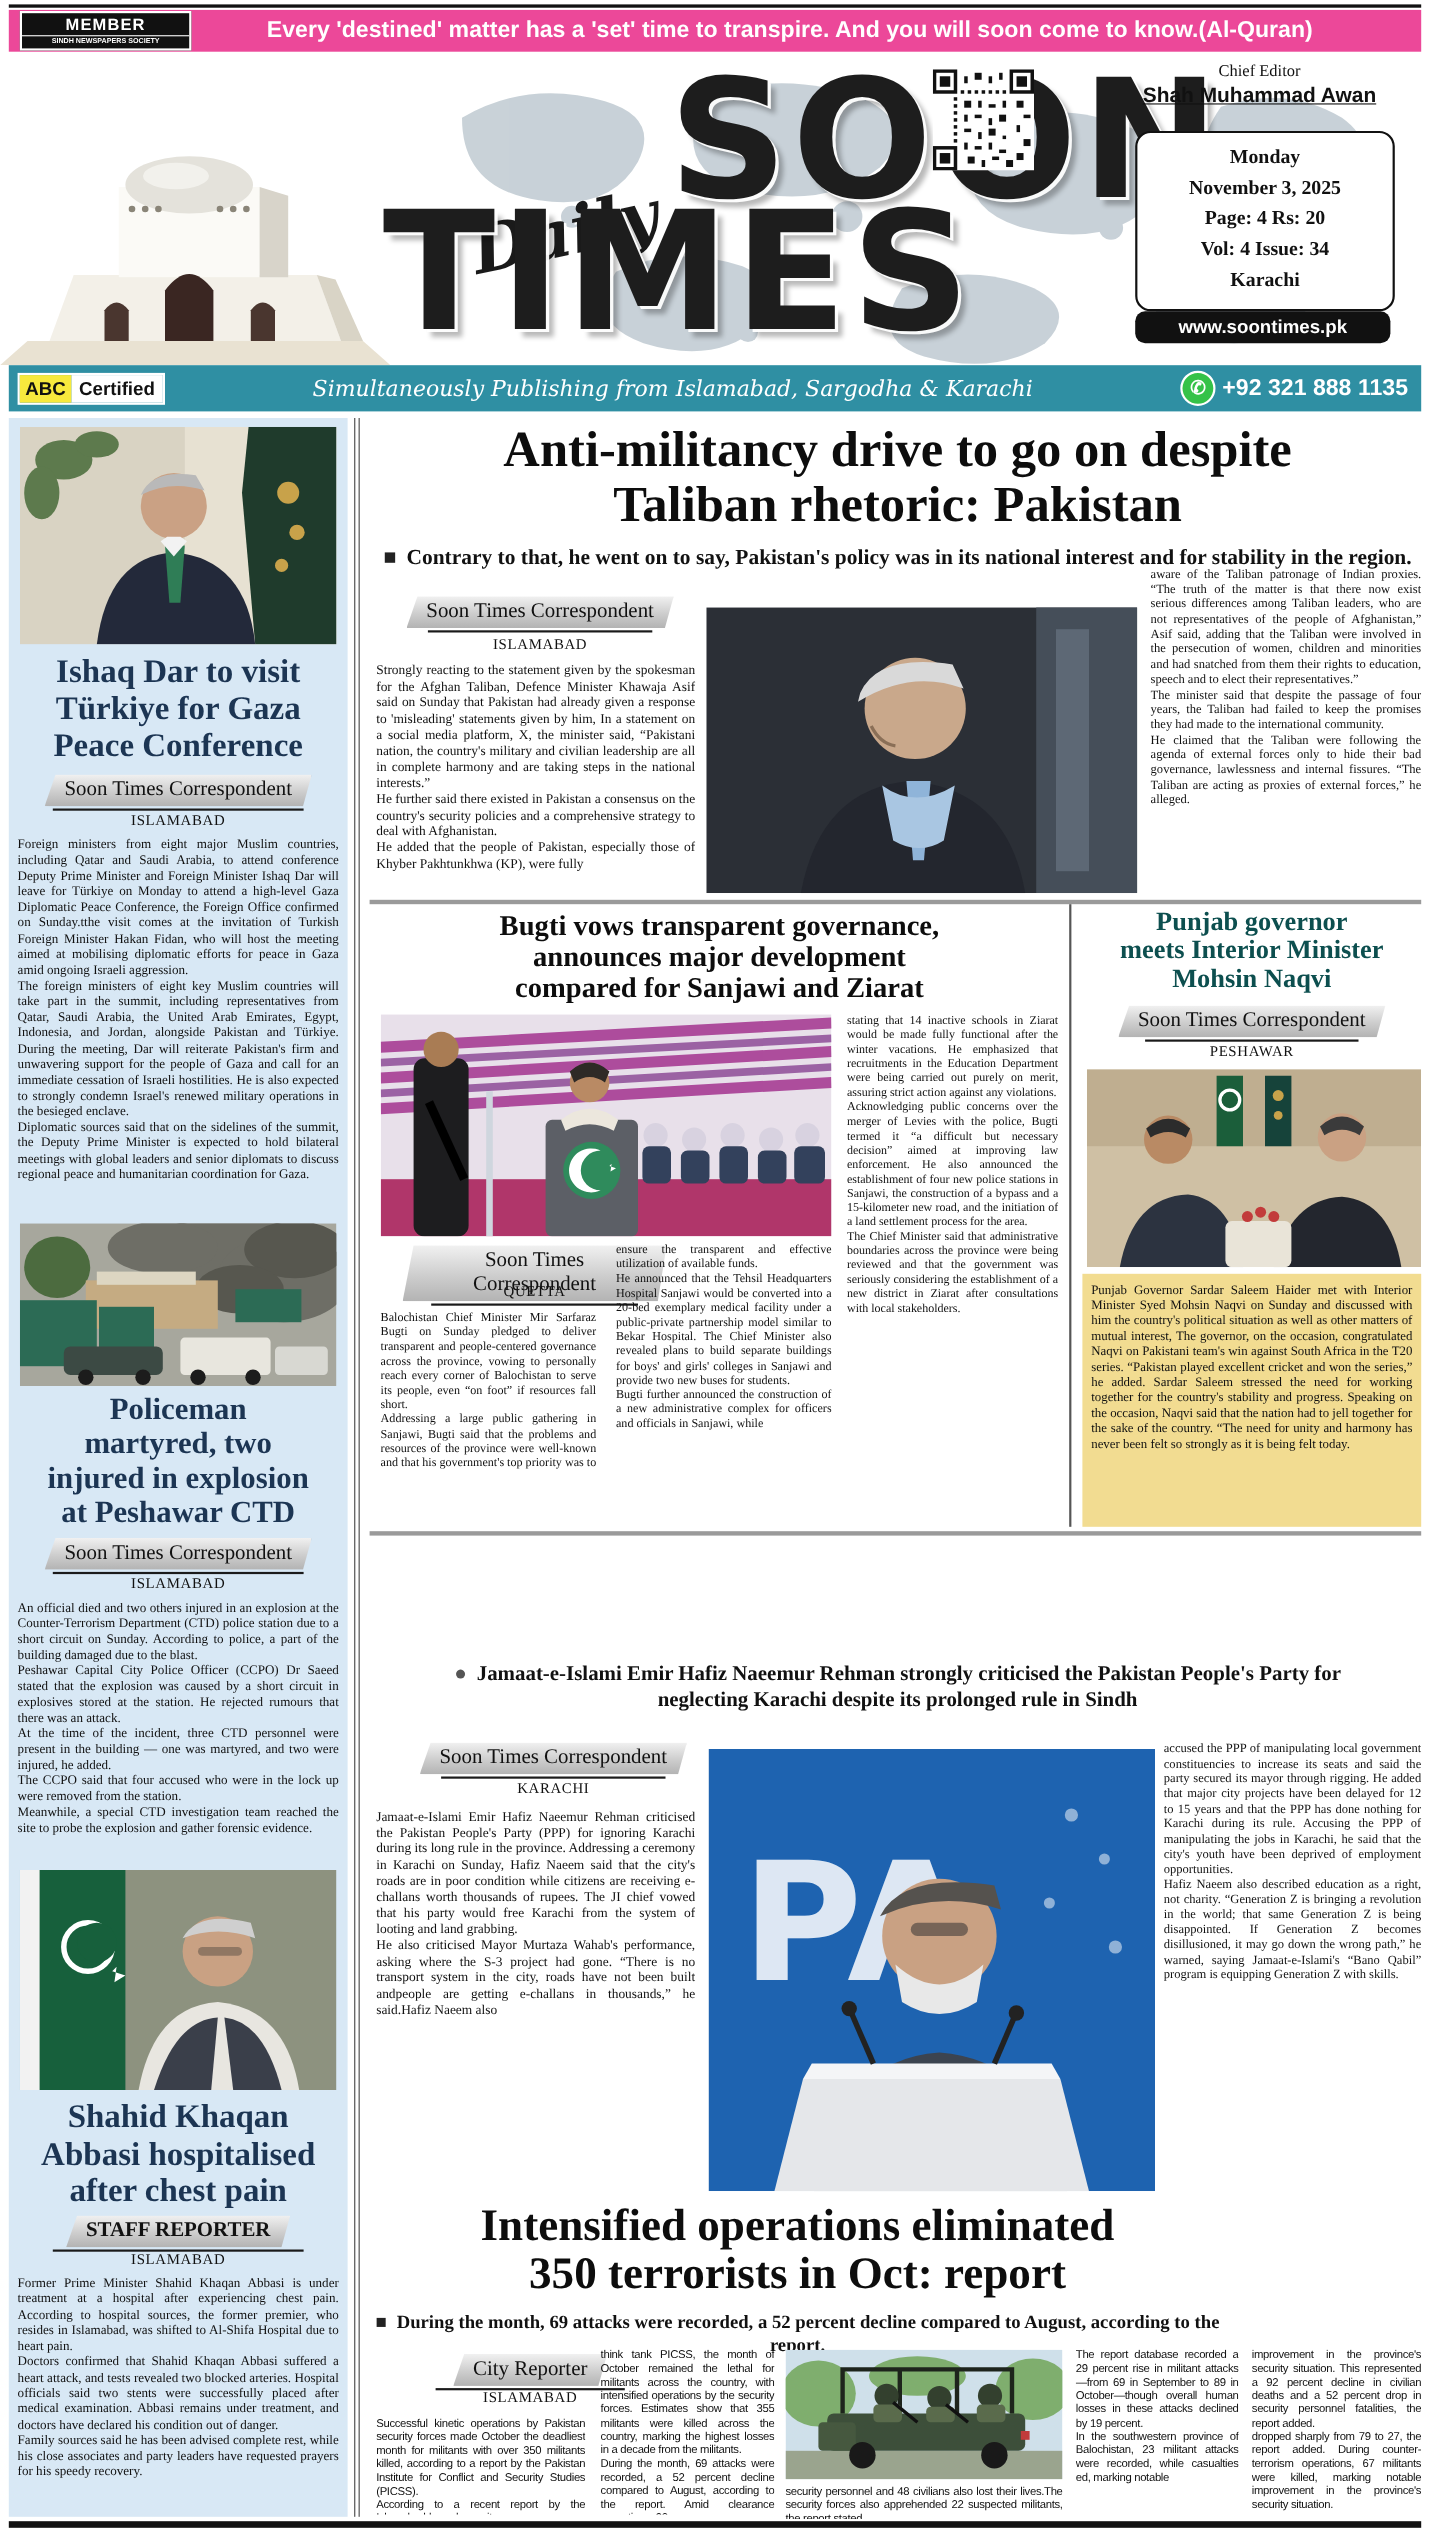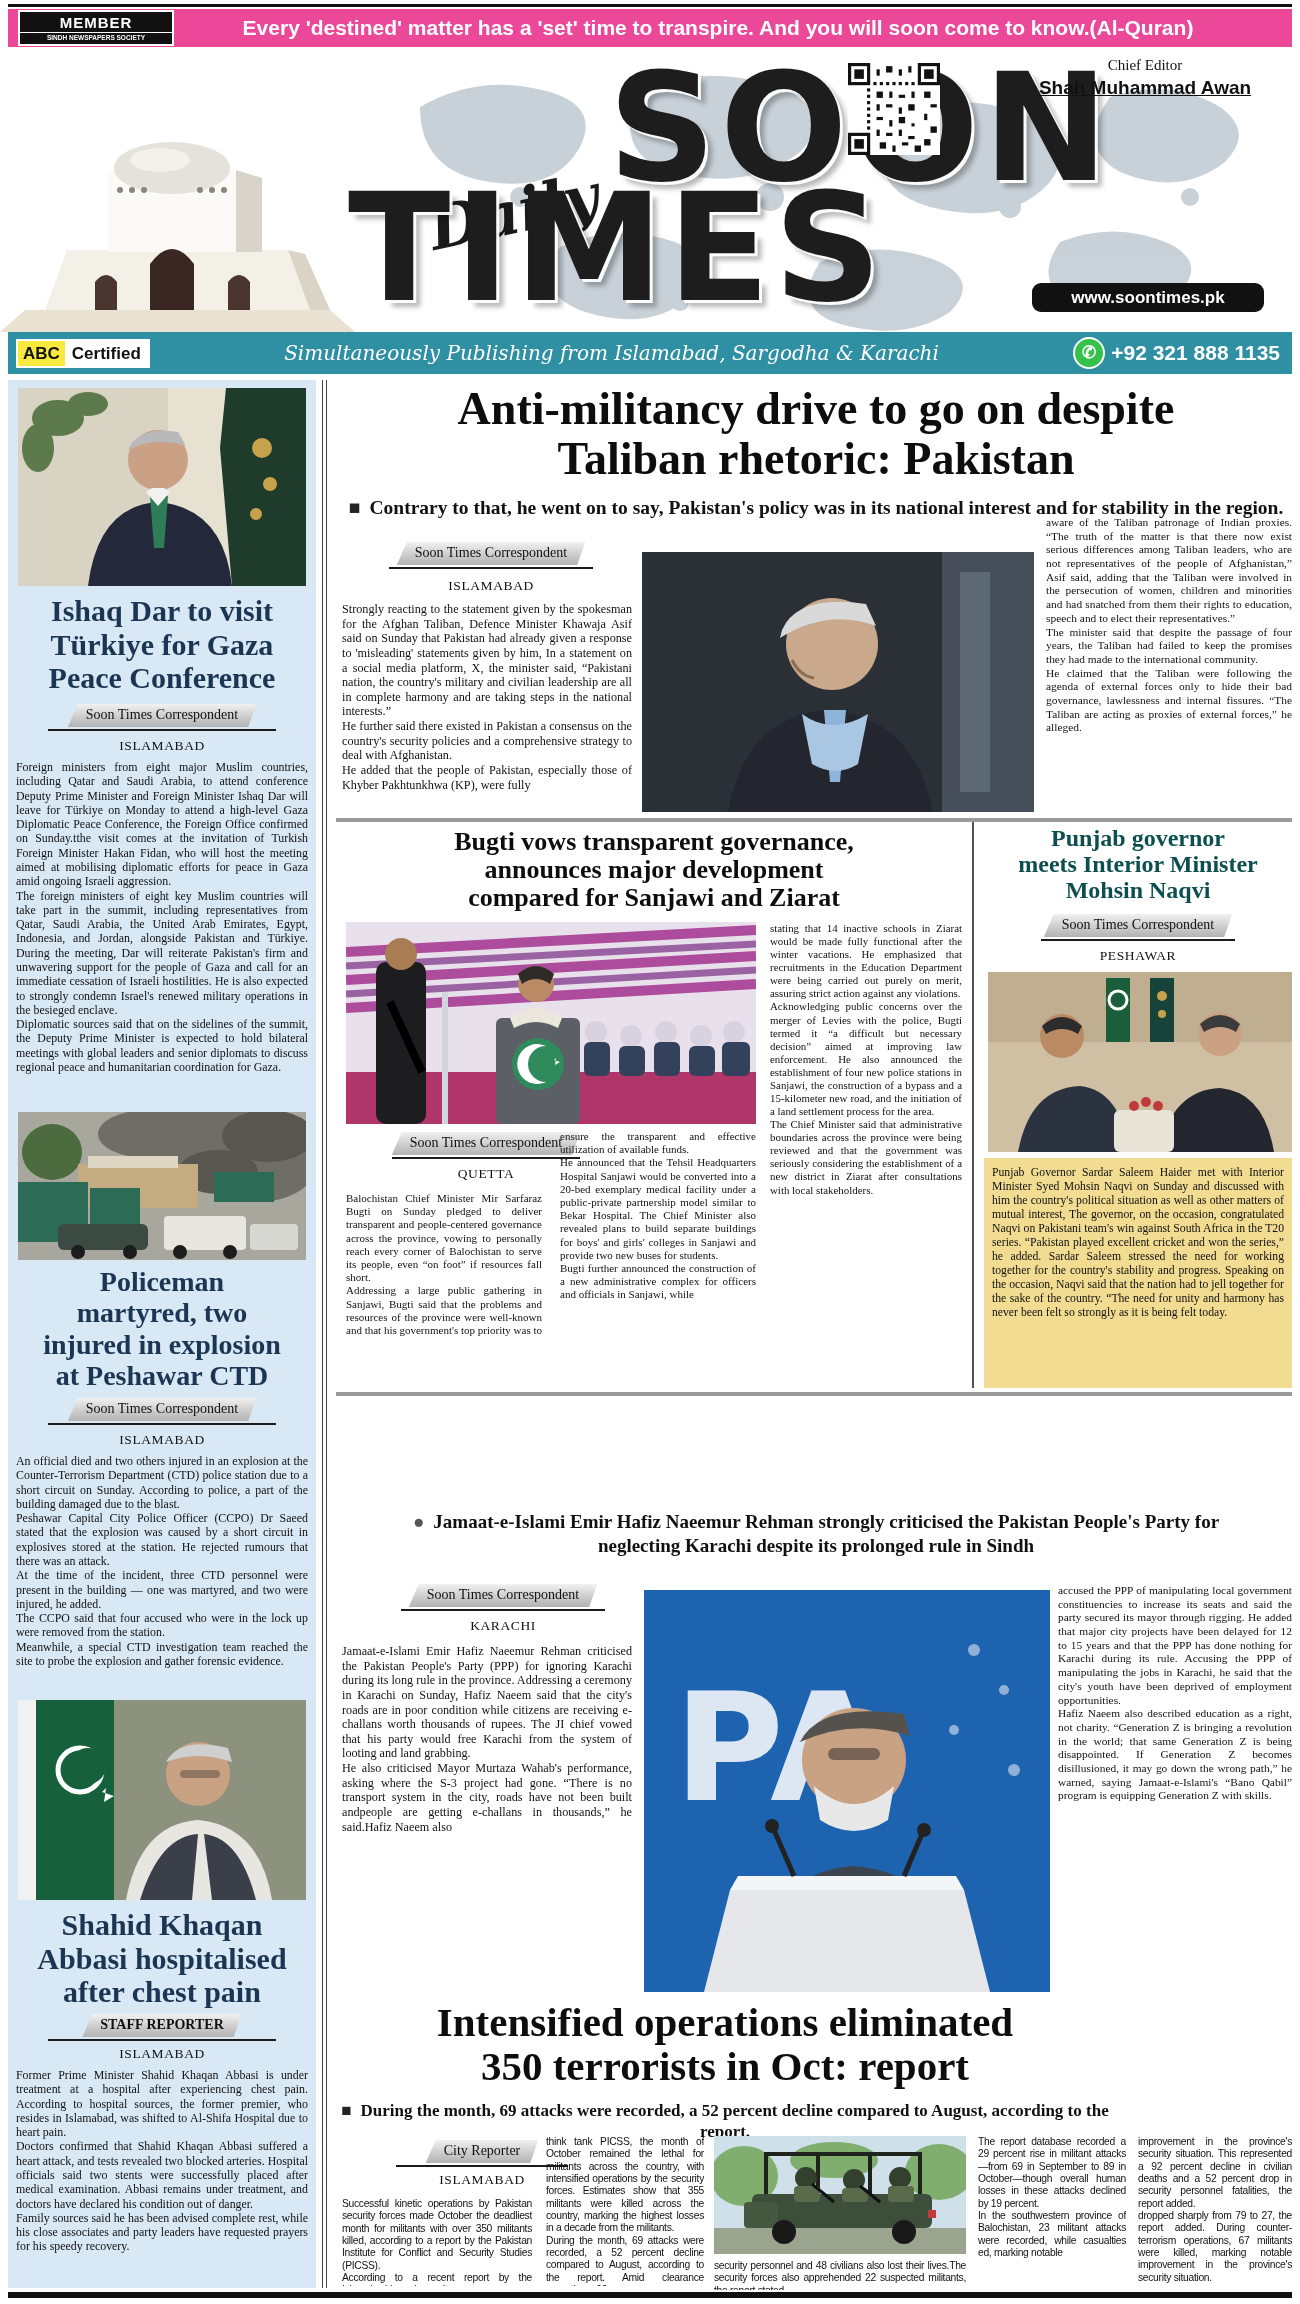--- a/index.html
+++ b/index.html
@@ -44,21 +44,21 @@
   
   .vrule{border-left:1px solid #444;border-right:1px solid #444;width:3px;}
   .hdiv{background:#9a9a9a;}
   .botbar{background:#111;}
   
   .sidebar{background:#d8e8f5;}
   .sideheadline{font-weight:bold;color:#1c3553;text-align:center;line-height:1.12;}
   
   .bylrow{text-align:center;}
   .byl{display:inline-block;background:linear-gradient(180deg,#f1f1f1 0%,#cdcdcd 55%,#b3b3b3 100%);
-       padding:3px 18px 4px;font-size:14px;
+       padding:3px 18px 4px;font-size:19px;
        clip-path:polygon(10px 0,100% 0,calc(100% - 8px) 100%,0 100%);
        box-shadow:2px 2px 3px rgba(0,0,0,.35);}
   .bylrule{height:2px;background:#1a1a1a;width:78%;margin:2px auto 0;}
   .dl{font-size:13.5px;letter-spacing:.6px;text-align:center;}
   
   .mainhead{font-weight:bold;text-align:center;line-height:1.08;color:#0d0d0d;}
   .subhead{font-weight:bold;text-align:center;line-height:1.25;}
   .bullet{display:inline-block;margin-right:9px;color:#222;}
   .tealhead{color:#0d4f4f;}
   .yellowbox{background:#f2dc91;}
@@ -172,20 +172,27 @@
           <rect x="19" y="23" width="2" height="1"></rect>
         <rect x="10" y="25" width="2" height="2"></rect>
           <rect x="14" y="26" width="1" height="2"></rect>
           <rect x="17" y="25" width="2" height="1"></rect>
           <rect x="21" y="26" width="2" height="2"></rect>
           <rect x="24" y="24" width="2" height="2"></rect>
       </g>
     </svg>
     <div class="abs chief-label" style="left:1010px;top:10px;width:270px;">Chief Editor</div>
     <div class="abs chief-name" style="left:1010px;top:30px;width:270px;">Shah Muhammad Awan</div>
+    <div class="abs datebox" style="left:1032px;top:72px;width:232px;height:152px;">
+      <span class="hl">Monday</span>
+      <span class="hl">November 3, 2025</span>
+      <span class="hl">Page: 4   Rs: 20</span>
+      <span class="hl">Vol: 4  Issue: 34</span>
+      <span class="hl">Karachi</span>
+    </div>
     <div class="abs sitepill" style="left:1032px;top:236px;width:232px;height:29px;">www.soontimes.pk</div>
   </div>
 
   <div class="abs pubbar" style="left:8px;top:332px;width:1284px;height:42px;">
     <div class="abcbadge">
       <span class="abc">ABC</span>
       <span class="cert">Certified</span>
     </div>
     <div class="pubscript">Simultaneously Publishing from Islamabad, Sargodha &amp; Karachi</div>
     <div class="phone">

